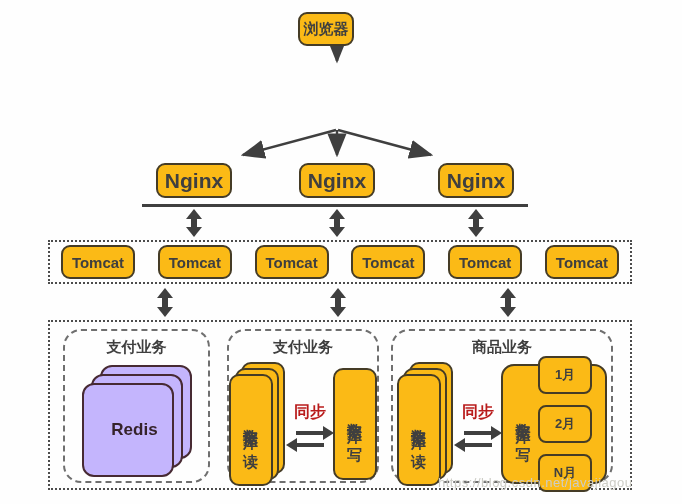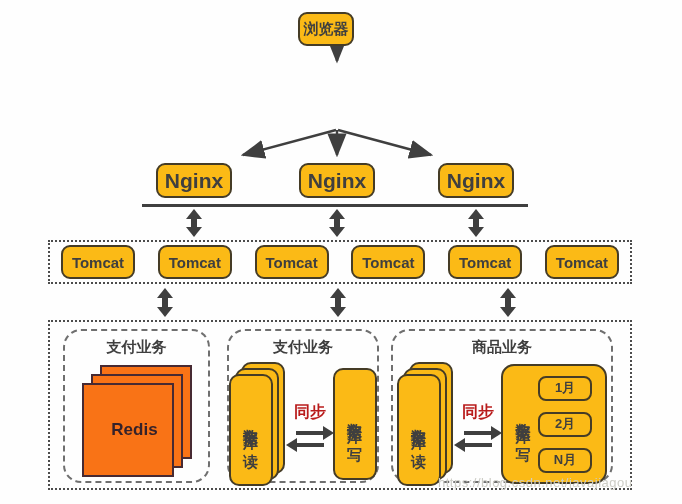--- a/index.html
+++ b/index.html
@@ -112,21 +112,21 @@
   }
   .dbstack{width:58px;height:124px;}
   .dbstack .l2{left:12px;top:0;width:44px;height:112px;}
   .dbstack .l1{left:6px;top:6px;width:44px;height:112px;}
   .dbstack .front{
     left:0;top:12px;width:44px;height:112px;
     display:flex;align-items:center;justify-content:center;
   }
   .redis-stack{width:110px;height:112px;margin:8px auto 0;}
   .redis-stack .layer{
-    background:#f97316;border:2.5px solid #472a33;border-radius:0;padding-left:14px;
+    background:#c4b5fd;border:2.5px solid #472a33;border-radius:12px;padding-left:14px;
   }
   .redis-stack .l2{left:18px;top:0;width:92px;height:94px;}
   .redis-stack .l1{left:9px;top:9px;width:92px;height:94px;}
   .redis-stack .front{
     left:0;top:18px;width:92px;height:94px;
     display:flex;align-items:center;justify-content:center;
     font-weight:bold;font-size:17px;color:#35222a;
   }
   .vtext{
     writing-mode:vertical-lr;text-orientation:upright;
@@ -150,21 +150,21 @@
     border-right:11px solid #3f3f3f;
     border-top:7px solid transparent;border-bottom:7px solid transparent;
   }
   
   .pay-write{
     width:106px;height:120px;border-radius:13px;
     display:flex;align-items:center;justify-content:center;gap:7px;
   }
   .shards{display:flex;flex-direction:column;gap:11px;}
   .shard{
-    width:54px;height:25px;
+    width:54px;height:38px;
     border:2px solid #453c26;border-radius:8px;
     background:#fbba16;
     display:flex;align-items:center;justify-content:center;
     font-weight:bold;font-size:13px;color:#3f3f3f;
     box-sizing:border-box;
   }
   
   .watermark{
     position:absolute;left:438px;top:475px;
     font-size:13px;color:#cdcdc6;letter-spacing:0.5px;

